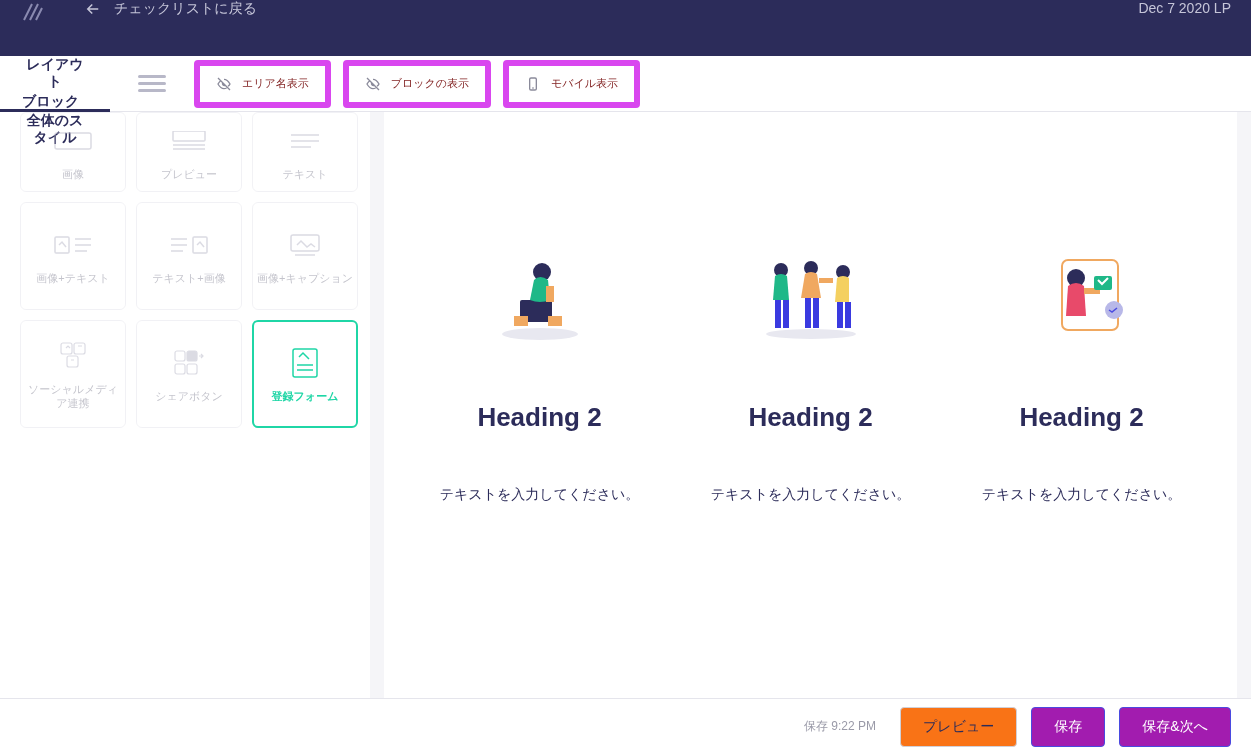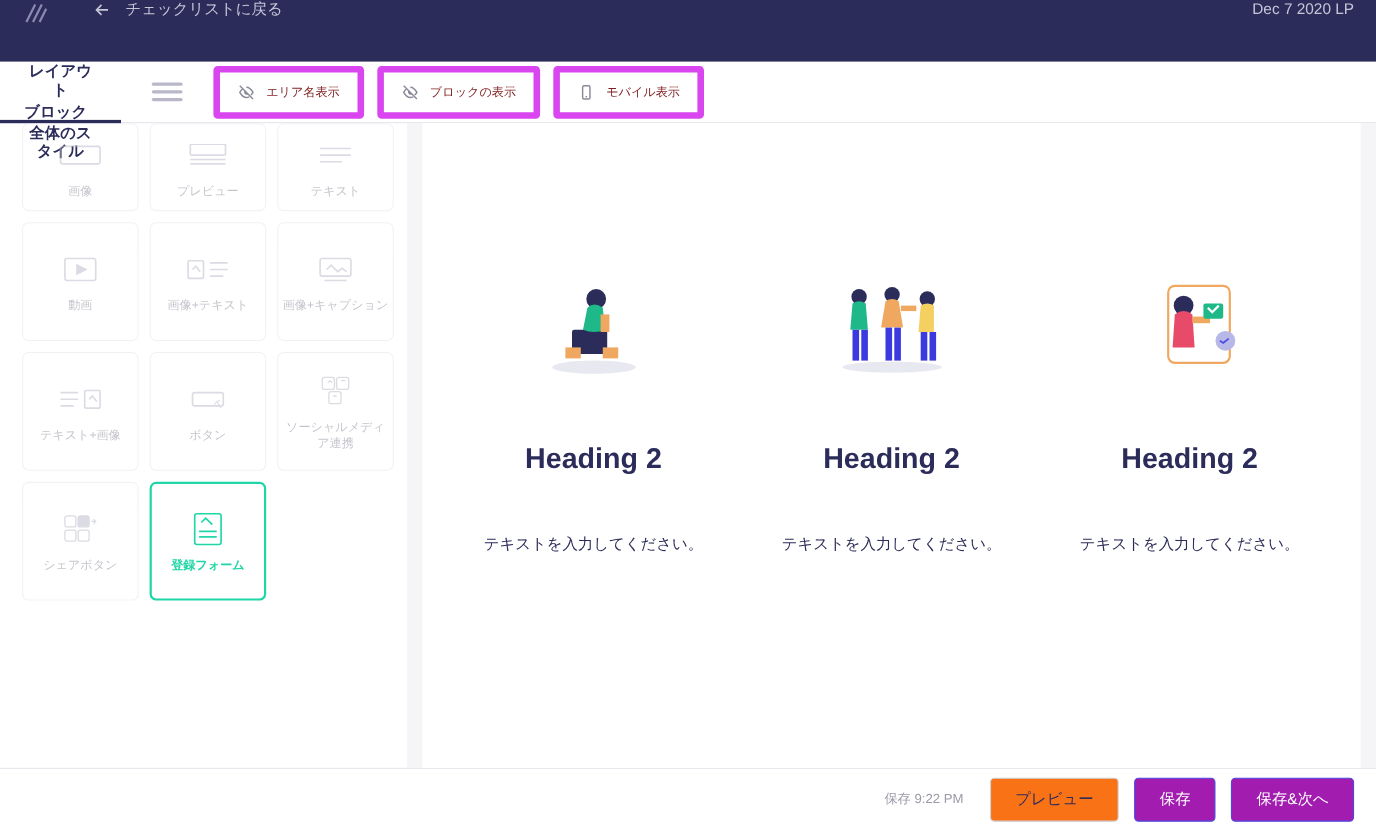--- a/index.html
+++ b/index.html
@@ -140,66 +140,48 @@
           <div class="bicon">
               <svg width="40" height="20" viewBox="0 0 40 20" fill="none" stroke="#b8b8c8" stroke-width="1.5">
                 <path d="M6 4h28M6 10h28M6 16h20"></path>
               </svg>
             </div>
           <div class="blabel">テキスト</div>
         </div>
 
         <div class="block-card">
           <div class="bicon">
-              <svg width="40" height="28" viewBox="0 0 40 28" fill="none" stroke="#b8b8c8" stroke-width="1.5">
-                <rect x="6" y="4" width="28" height="20" rx="2"></rect>
-                <path d="M17 10l8 4-8 4z" fill="#b8b8c8"></path>
-              </svg>
-            </div>
-          <div class="blabel">動画</div>
-        </div>
-        <div class="block-card">
-          <div class="bicon">
               <svg width="44" height="28" viewBox="0 0 44 28" fill="none" stroke="#b8b8c8" stroke-width="1.5">
                 <rect x="4" y="6" width="14" height="16" rx="1"></rect>
                 <path d="M8 14l3-3 4 5"></path>
                 <path d="M24 8h16M24 14h16M24 20h12"></path>
               </svg>
             </div>
           <div class="blabel">画像+テキスト</div>
         </div>
 
         <div class="block-card">
           <div class="bicon">
+              <svg width="44" height="28" viewBox="0 0 44 28" fill="none" stroke="#b8b8c8" stroke-width="1.5">
+                <path d="M4 8h16M4 14h16M4 20h12"></path>
+                <rect x="26" y="6" width="14" height="16" rx="1"></rect>
+                <path d="M30 14l3-3 4 5"></path>
+              </svg>
+            </div>
+          <div class="blabel">テキスト+画像</div>
+        </div>
+        <div class="block-card">
+          <div class="bicon">
               <svg width="40" height="28" viewBox="0 0 40 28" fill="none" stroke="#b8b8c8" stroke-width="1.5">
                 <rect x="6" y="4" width="28" height="16" rx="2"></rect>
                 <path d="M12 14l4-4 6 6 4-3 4 3"></path>
                 <path d="M10 24h20"></path>
               </svg>
             </div>
           <div class="blabel">画像+キャプション</div>
-        </div>
-        <div class="block-card">
-          <div class="bicon">
-              <svg width="44" height="28" viewBox="0 0 44 28" fill="none" stroke="#b8b8c8" stroke-width="1.5">
-                <path d="M4 8h16M4 14h16M4 20h12"></path>
-                <rect x="26" y="6" width="14" height="16" rx="1"></rect>
-                <path d="M30 14l3-3 4 5"></path>
-              </svg>
-            </div>
-          <div class="blabel">テキスト+画像</div>
-        </div>
-        <div class="block-card">
-          <div class="bicon">
-              <svg width="40" height="28" viewBox="0 0 40 28" fill="none" stroke="#b8b8c8" stroke-width="1.5">
-                <rect x="6" y="8" width="28" height="12" rx="2"></rect>
-                <path d="M28 16l4 6M28 16l-2 3M28 16l3-1" stroke-width="1"></path>
-              </svg>
-            </div>
-          <div class="blabel">ボタン</div>
         </div>
 
         <div class="block-card">
           <div class="bicon">
               <svg width="44" height="30" viewBox="0 0 44 30" fill="none" stroke="#b8b8c8" stroke-width="1.2">
                 <rect x="10" y="2" width="11" height="11" rx="2"></rect>
                 <rect x="23" y="2" width="11" height="11" rx="2"></rect>
                 <rect x="16" y="15" width="11" height="11" rx="2"></rect>
                 <path d="M15 7l2-2 2 2M27 5h4M20 19h3"></path>
               </svg>

